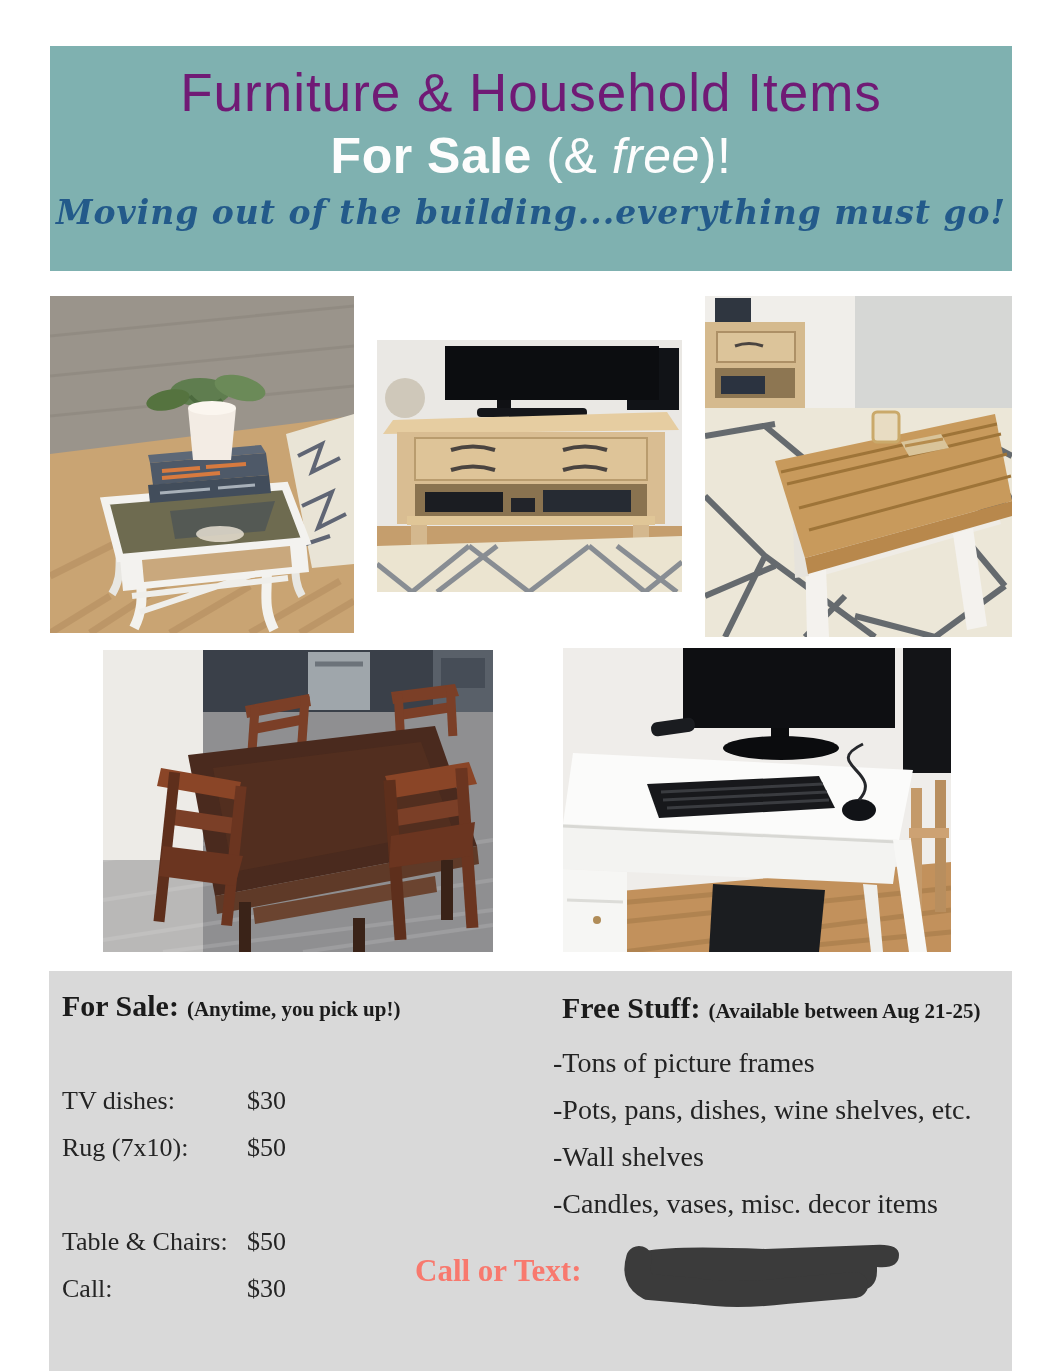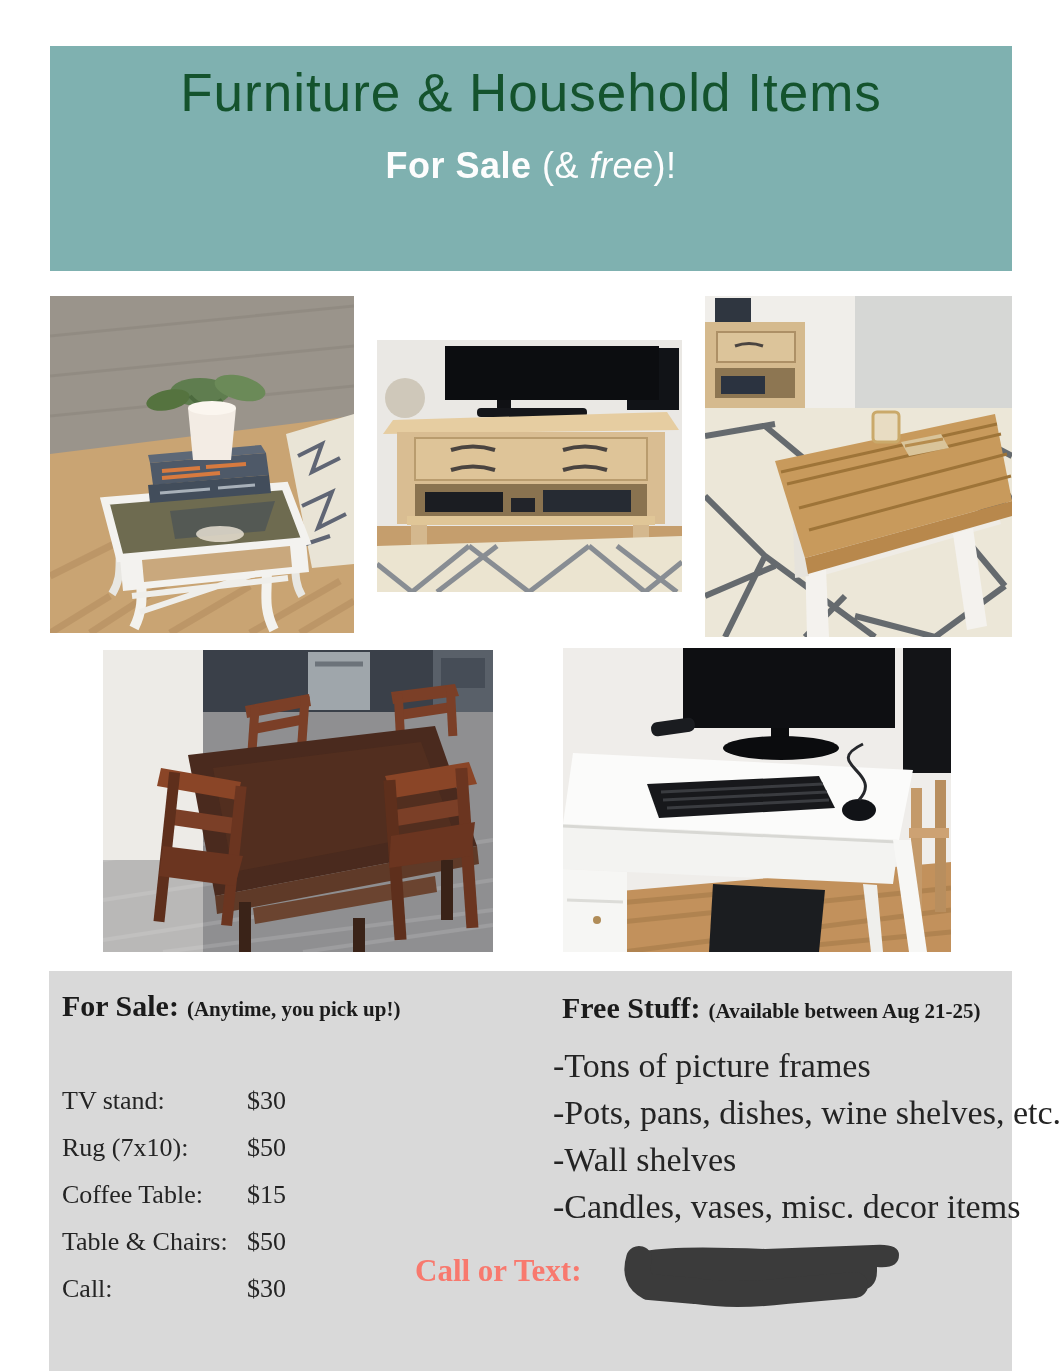--- a/index.html
+++ b/index.html
@@ -17,25 +17,25 @@
     position: absolute; left: 50px; top: 46px;
     width: 962px; height: 225px;
     background: #7fb1b0;
     text-align: center;
   }
   .banner .title {
     margin-top: 16px;
     font-size: 53px;
     font-weight: 500;
     letter-spacing: 1px;
-    color: #14532d;
+    color: #701a75;
   }
   .banner .subtitle {
-    margin-top: 22px;
-    font-size: 36px;
+    margin-top: 4px;
+    font-size: 50px;
     color: #fdfdfd;
     letter-spacing: 0.5px;
   }
   .banner .subtitle .b { font-weight: 700; }
   .banner .subtitle .it { font-style: italic; }
   .banner .tagline {
     margin-top: 8px;
     font-family: "DejaVu Serif", serif;
     font-style: italic;
     font-weight: 700;
@@ -58,39 +58,40 @@
     background: #d9d9d9;
     color: #242424;
     font-family: Liberation Serif, serif;
   }
   .heading { position: absolute; font-size: 30px; font-weight: 700; color: #1b1b1b; white-space: nowrap; }
   .heading .note { font-size: 21px; font-weight: 600; margin-left: 8px; }
   .h-sale { left: 13px; top: 18px; }
   .h-free { left: 504px; top: 20px; margin-left: 9px; }
   .sale-row { position: absolute; left: 13px; width: 380px; font-size: 26px; white-space: nowrap; }
   .sale-row .price { position: absolute; left: 185px; }
-  .free-item { position: absolute; left: 504px; font-size: 34px; white-space: nowrap; }
+  .free-item { position: absolute; left: 504px; font-size: 28px; white-space: nowrap; }
   .call {
     position: absolute; left: 360px; top: 282px;
     font-size: 31px; font-weight: 700;
     color: #f8796e; white-space: nowrap; margin-left: 6px;
   }
   .scribble {
     position: absolute; left: 566px; top: 268px;
     width: 292px; height: 72px;
   }
 </style>
 </head>
 <body>
 
 <div class="page">
 
   <header class="banner">
     <div class="title">Furniture &amp; Household Items</div>
     <div class="subtitle"><span class="b">For Sale</span><span> (&amp; </span><span class="it">free</span><span>)!</span></div>
+    <div class="tagline">Moving out of the building...everything must go!</div>
   </header>
 
   <figure class="photo p1">
     <svg viewBox="0 0 304 337" preserveAspectRatio="none">
       <rect width="304" height="337" fill="#c9a473"></rect>
       <path d="M0,337 L60,300 M40,337 L120,285 M120,337 L200,290 M200,337 L290,285 M0,280 L80,240 M250,337 L304,305" stroke="#b38c5e" stroke-width="7" opacity="0.55"></path>
       <polygon points="0,0 304,0 304,120 0,158" fill="#9a948b"></polygon>
       <path d="M0,40 L304,10 M0,80 L304,50 M0,120 L304,90" stroke="#8a847b" stroke-width="3" opacity="0.5"></path>
       <polygon points="236,138 304,118 304,268 262,272" fill="#e9e4d6"></polygon>
       <path d="M248,160 L272,148 L262,176 L290,162 M252,210 L282,196 L268,232 L296,218 M250,250 L280,240" stroke="#5f6574" stroke-width="4" fill="none"></path>
@@ -260,23 +261,22 @@
       <path d="M98,144 L260,136 M100,152 L264,144 M104,160 L266,152" stroke="#3a3c40" stroke-width="3"></path>
       <ellipse cx="296" cy="162" rx="17" ry="11" fill="#111317"></ellipse>
       <path d="M296,152 C322,124 258,116 300,96" stroke="#26282c" stroke-width="3" fill="none"></path>
     </svg>
   </figure>
 
   <section class="panel">
 
     <div class="heading h-sale"><span>For Sale:</span><span class="note">(Anytime, you pick up!)</span></div>
 
-    <div class="sale-row" style="top:115px"><span>TV stand:</span><span class="price">$30</span></div>
+    <div class="sale-row" style="top:115px"><span>TV dishes:</span><span class="price">$30</span></div>
     <div class="sale-row" style="top:162px"><span>Rug (7x10):</span><span class="price">$50</span></div>
-    <div class="sale-row" style="top:209px"><span>Coffee Table:</span><span class="price">$15</span></div>
     <div class="sale-row" style="top:256px"><span>Table &amp; Chairs:</span><span class="price">$50</span></div>
     <div class="sale-row" style="top:303px"><span>Call:</span><span class="price">$30</span></div>
 
     <div class="heading h-free"><span>Free Stuff:</span><span class="note">(Available between Aug 21-25)</span></div>
 
     <div class="free-item" style="top:76px">-Tons of picture frames</div>
     <div class="free-item" style="top:123px">-Pots, pans, dishes, wine shelves, etc.</div>
     <div class="free-item" style="top:170px">-Wall shelves</div>
     <div class="free-item" style="top:217px">-Candles, vases, misc. decor items</div>
 

